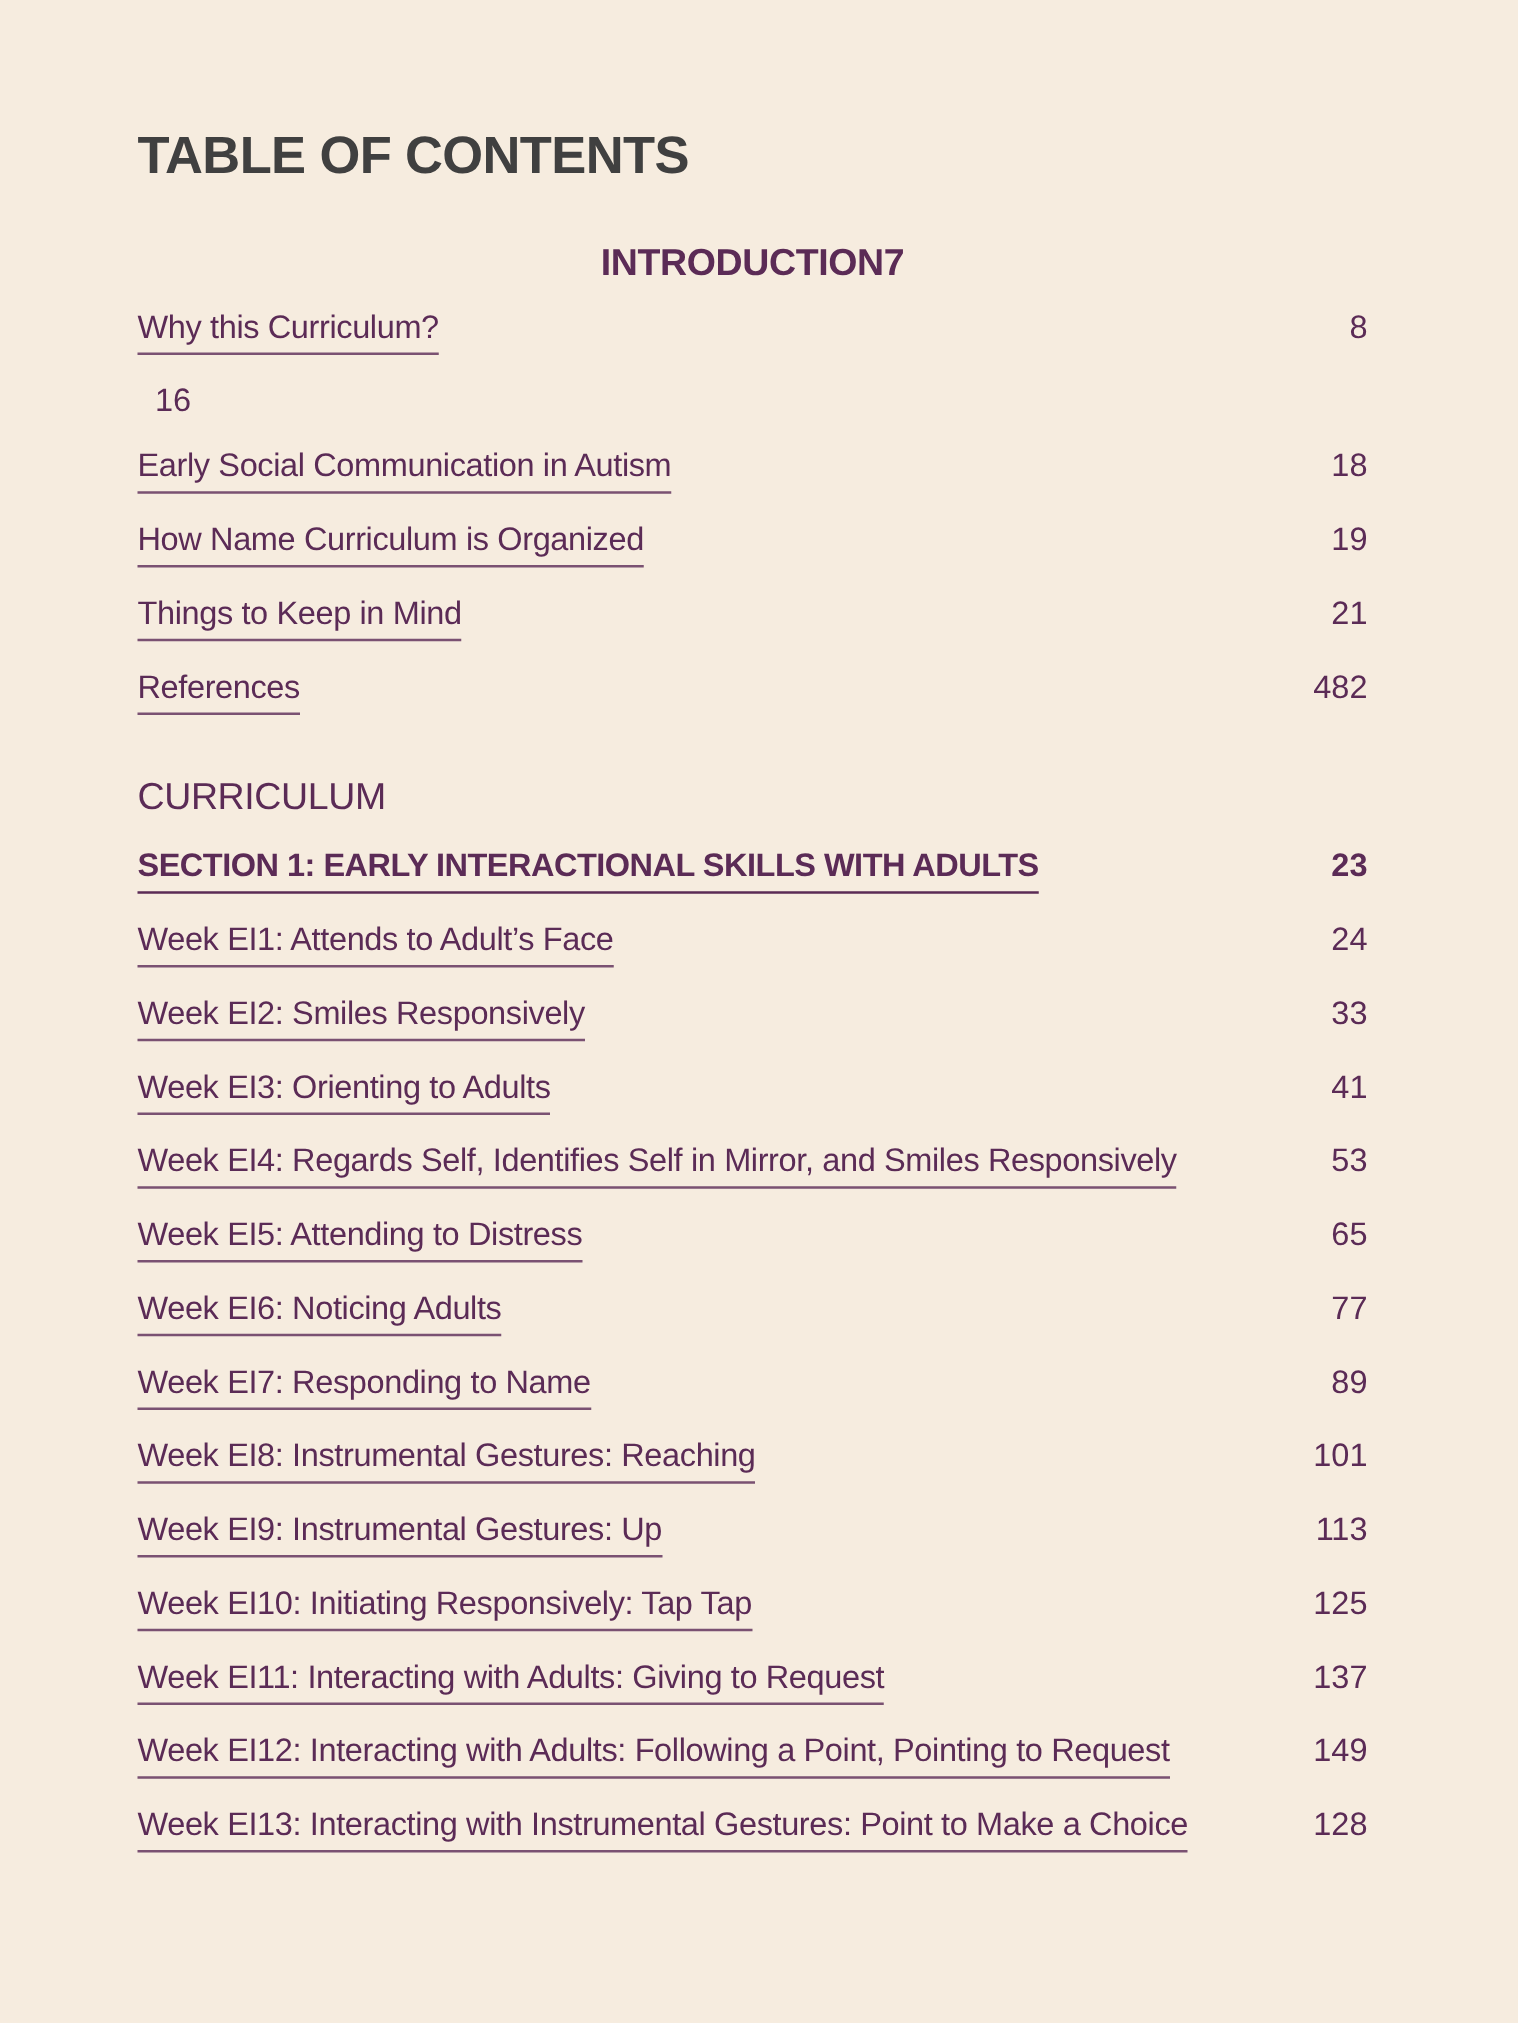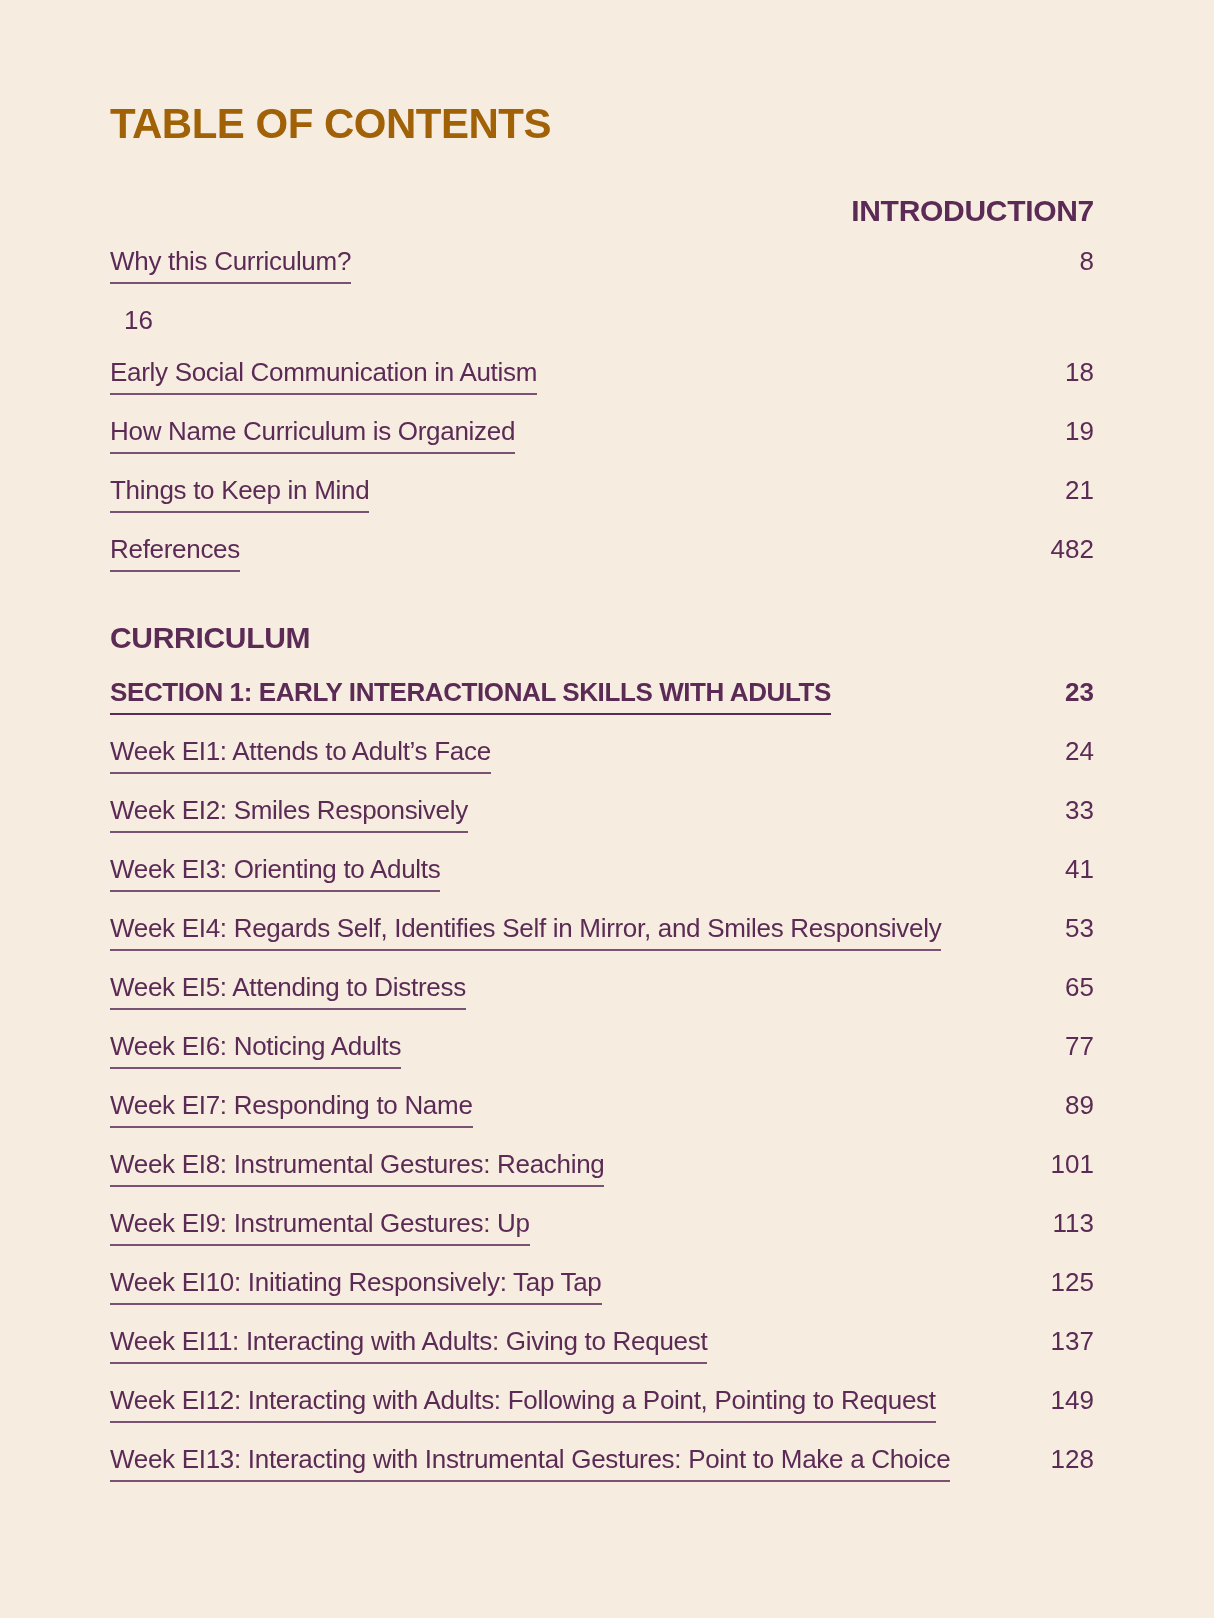--- a/index.html
+++ b/index.html
@@ -17,26 +17,26 @@
     position: absolute;
     top: 0;
     left: 110px;
     width: 984px;   
     padding-top: 100px;
   }
   .toc-title {
     font-size: 42px;
     font-weight: bold;
     letter-spacing: -0.5px;
-    color: #a16207;
+    color: #404040;
     margin-bottom: 46px;
   }
   .section-heading-row {
     display: flex;
-    justify-content: flex-end;
+    justify-content: center;
     align-items: baseline;
     font-size: 30px;
     font-weight: bold;
     letter-spacing: -0.3px;
     margin-bottom: 8px;
   }
   .row {
     display: flex;
     justify-content: space-between;
     align-items: baseline;
@@ -52,21 +52,21 @@
   }
   .row .pg {
     font-size: 26px;
     padding-left: 14px;
   }
   .curriculum-block {
     margin-top: 38px;
   }
   .curriculum-heading {
     font-size: 30px;
-    font-weight: bold;
+    font-weight: normal;
     letter-spacing: -0.3px;
     margin-bottom: 14px;
   }
   .section-link-row {
     display: flex;
     justify-content: space-between;
     align-items: baseline;
     padding: 8px 0 11px 0;
     font-size: 26px;
     font-weight: bold;

